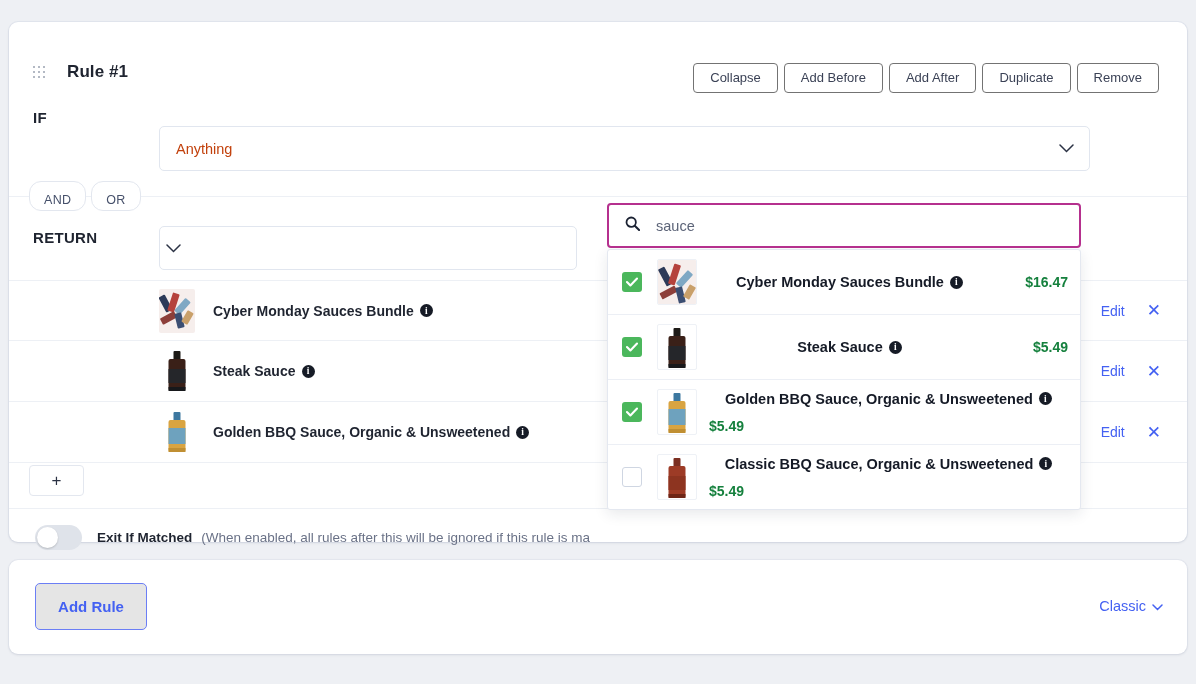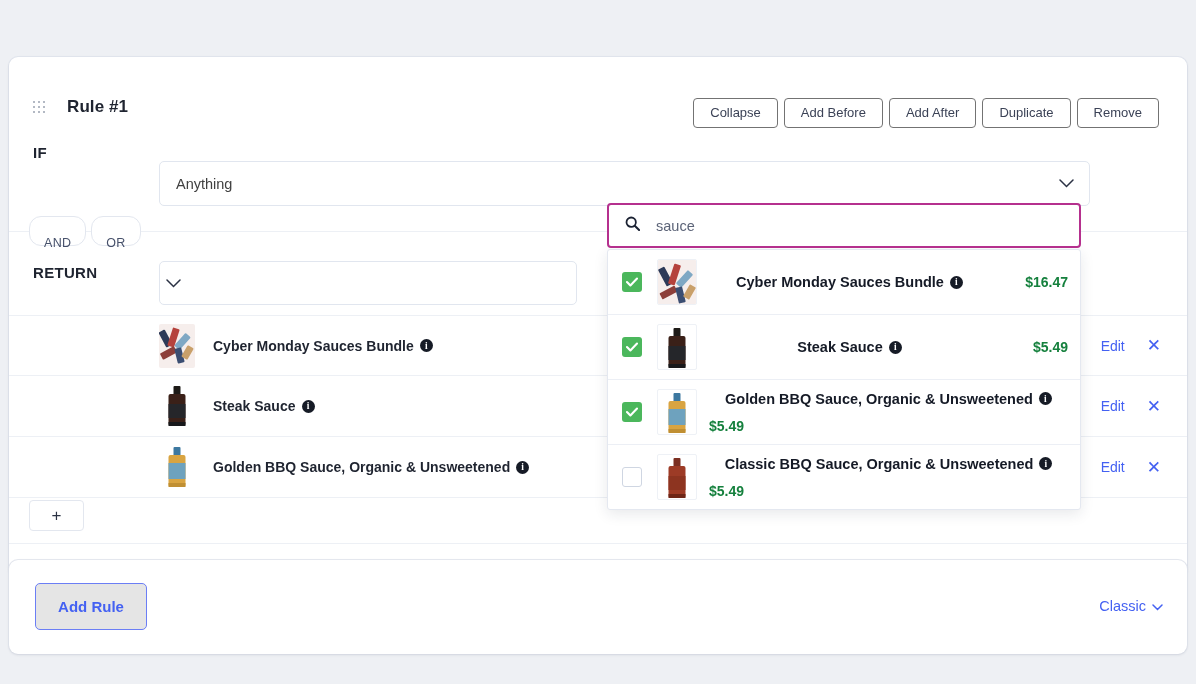--- a/index.html
+++ b/index.html
@@ -17,21 +17,20 @@
   
   .rule-card {
     position: absolute;
     left: 9px;
     top: 22px;
     width: 1178px;
     height: 520px;
     background: #ffffff;
     border-radius: 9px;
     box-shadow: 0 1px 3px rgba(20,30,60,.10), 0 0 0 1px rgba(225,229,238,.9);
-    margin-top: 35px;
   }
 
   
   .rule-header {
     position: relative;
     height: 62px;
   }
   .drag-handle {
     position: absolute;
     left: 24px;
@@ -92,21 +91,21 @@
     position: absolute;
     background: #fff;
     border: 1px solid #e1e6ef;
     border-radius: 5px;
     display: flex;
     align-items: center;
     cursor: pointer;
   }
   .select-box .val {
     font-size: 14.5px;
-    color: #404040;
+    color: #c2410c;
     padding-left: 16px;
     flex: 1;
     white-space: nowrap;
     overflow: hidden;
   }
   .chev {
     width: 26px;
     margin-right: 10px;
     display: flex;
     justify-content: center;
@@ -120,21 +119,21 @@
   .andor {
     position: absolute;
     left: 20px;
     top: 159px;
     display: flex;
     gap: 5px;
     z-index: 3;
   }
   .pill {
     height: 30px;
-    padding: 12px 14px;
+    padding: 4px 14px;
     background: #fff;
     border: 1px solid #e3e7ef;
     border-radius: 12px;
     font-size: 12.5px;
     color: #46506a;
     cursor: pointer;
     line-height: 28px;
     font-family: "Liberation Sans", sans-serif;
     letter-spacing: .3px;
   }
@@ -544,20 +543,21 @@
 
   <div class="plus-row">
     <button class="plus-btn">+</button>
   </div>
 
   <div class="exit-row">
     <div class="toggle">
       <div class="knob"></div>
     </div>
     <div class="exit-label">Exit If Matched</div>
+    <div class="exit-help">(When enabled, all rules after this will be ignored if this rule is ma</div>
   </div>
 
 </div>
 
 <div class="search-wrap">
 
   <div class="search-box">
     <span>
       <svg width="15" height="15" viewBox="0 0 16 16">
         <circle cx="6.6" cy="6.6" r="5" fill="none" stroke="#1b2233" stroke-width="1.9"></circle>

